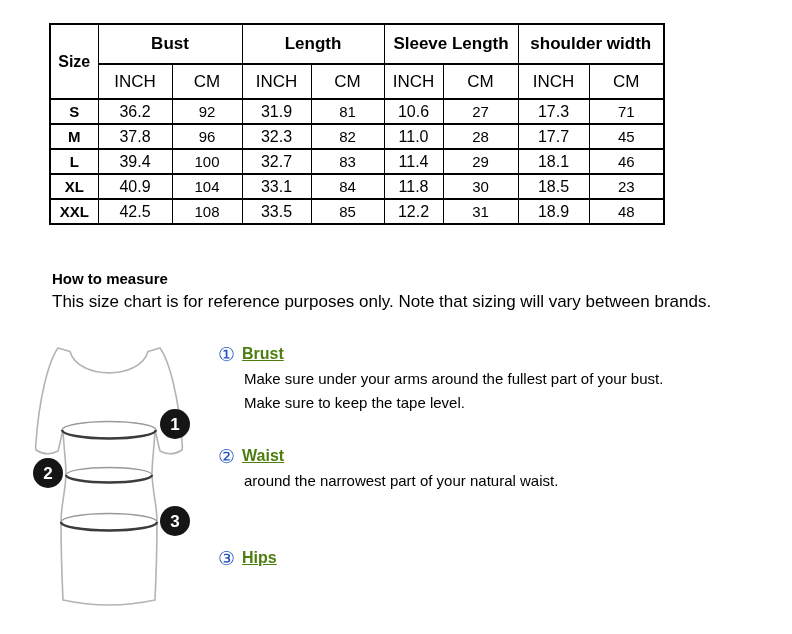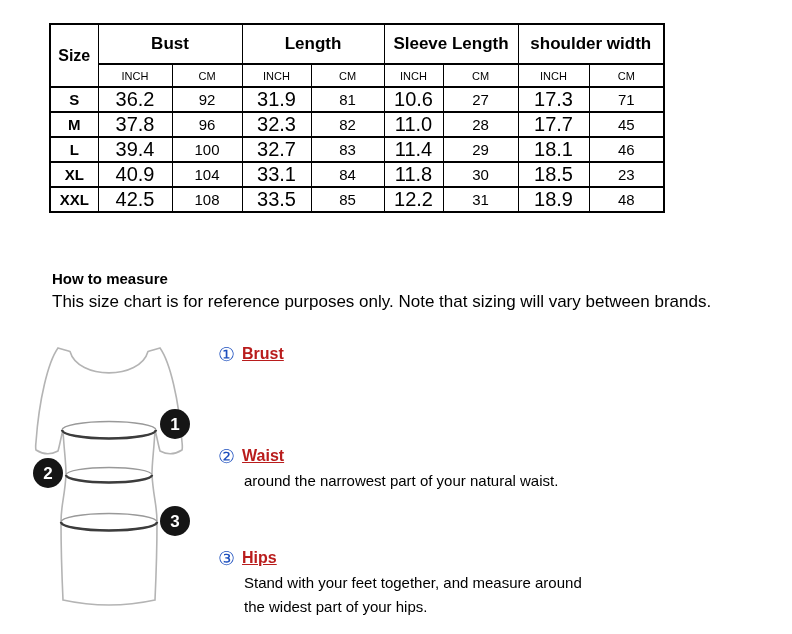--- a/index.html
+++ b/index.html
@@ -24,44 +24,44 @@
   }
   tr.group-row td { height: 40px; }
   td.group-cell {
     vertical-align: bottom; padding-bottom: 3px;
     font-weight: bold; font-size: 17px; margin-top: 8px;
   }
   td.size-head {
     vertical-align: bottom; padding-bottom: 5px;
     font-weight: bold; font-size: 16px;
   }
-  tr.unit-row td { height: 23px; font-size: 11px; }
+  tr.unit-row td { height: 35px; font-size: 17px; }
   tr.data-row td { height: 25px; }
   td.size-cell { font-weight: bold; font-size: 15px; }
-  td.inch-cell { font-size: 20px; }
+  td.inch-cell { font-size: 16px; }
   td.cm-cell   { font-size: 15px; }
 
   
   .howto-title {
     position: absolute; left: 52px; top: 270px;
     font-size: 15px; font-weight: bold;
   }
   .howto-note {
     position: absolute; left: 52px; top: 292px;
     font-size: 17px;
   }
 
   .measure-item { position: absolute; left: 218px; }
   .mi-1 { top: 344px; } .mi-2 { top: 446px; } .mi-3 { top: 548px; }
   .item-head { display: flex; align-items: center; height: 20px; margin-bottom: 3px; }
   .circ-num {
     color: #1d4fbe; font-size: 19px; line-height: 1; margin-right: 7px;
   }
   .item-link {
-    color: #b91c1c; font-weight: bold; font-size: 16px;
+    color: #4d7c0f; font-weight: bold; font-size: 16px;
     text-decoration: underline; cursor: pointer;
   }
   .item-body { margin-left: 26px; font-size: 15px; line-height: 24px; }
 
   
   .dress { position: absolute; left: 28px; top: 338px; }
   .dress .outline { fill: #ffffff; stroke: #b4b4b4; stroke-width: 1.6; }
   .dress .tape-light { fill: none; stroke: #999999; stroke-width: 1.3; }
   .dress .tape-dark  { fill: none; stroke: #3c3c3c; stroke-width: 2.4; }
   .dress .badge { fill: #151515; }
@@ -214,36 +214,36 @@
       <circle class="badge" cx="147" cy="183" r="15"></circle>
       <text class="badge-num" x="147" y="189">3</text>
     </g>
   </svg>
 
   <div class="measure-item mi-1">
     <div class="item-head">
       <span class="circ-num">①</span>
       <a class="item-link">Brust</a>
     </div>
+    <div class="item-body">
+      <div>Make sure under your arms around the fullest part of your bust.</div>
+      <div>Make sure to keep the tape level.</div>
+    </div>
   </div>
 
   <div class="measure-item mi-2">
     <div class="item-head">
       <span class="circ-num">②</span>
       <a class="item-link">Waist</a>
     </div>
     <div class="item-body">
       <div>around the narrowest part of your natural waist.</div>
     </div>
   </div>
 
   <div class="measure-item mi-3">
     <div class="item-head">
       <span class="circ-num">③</span>
       <a class="item-link">Hips</a>
     </div>
-    <div class="item-body">
-      <div>Stand with your feet together, and measure around</div>
-      <div>the widest part of your hips.</div>
-    </div>
   </div>
 
 </div>
 
 </body></html>

